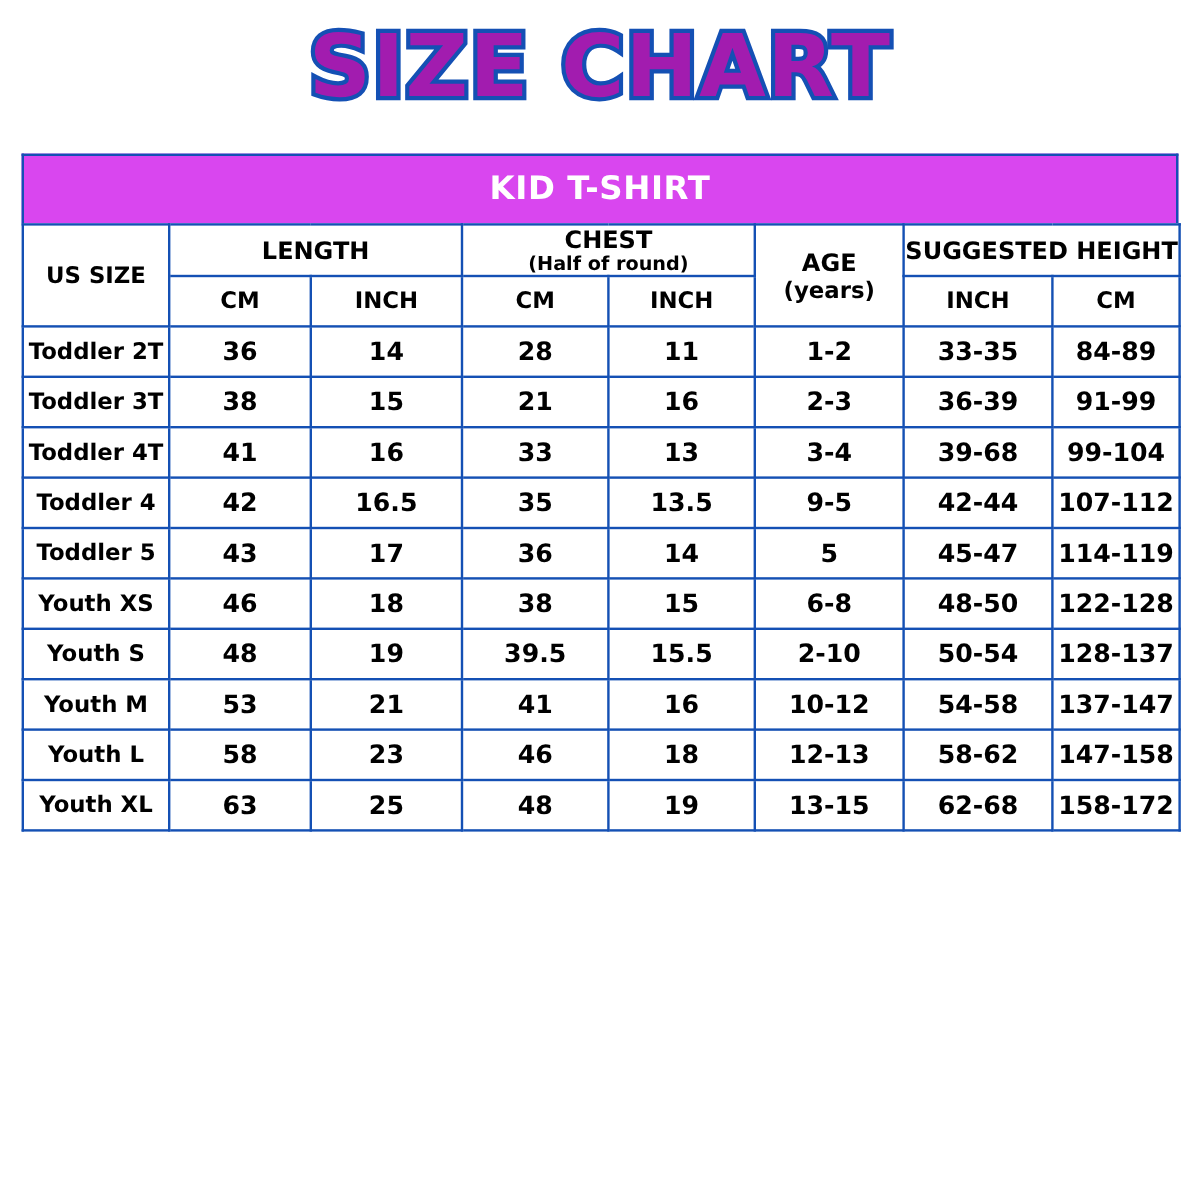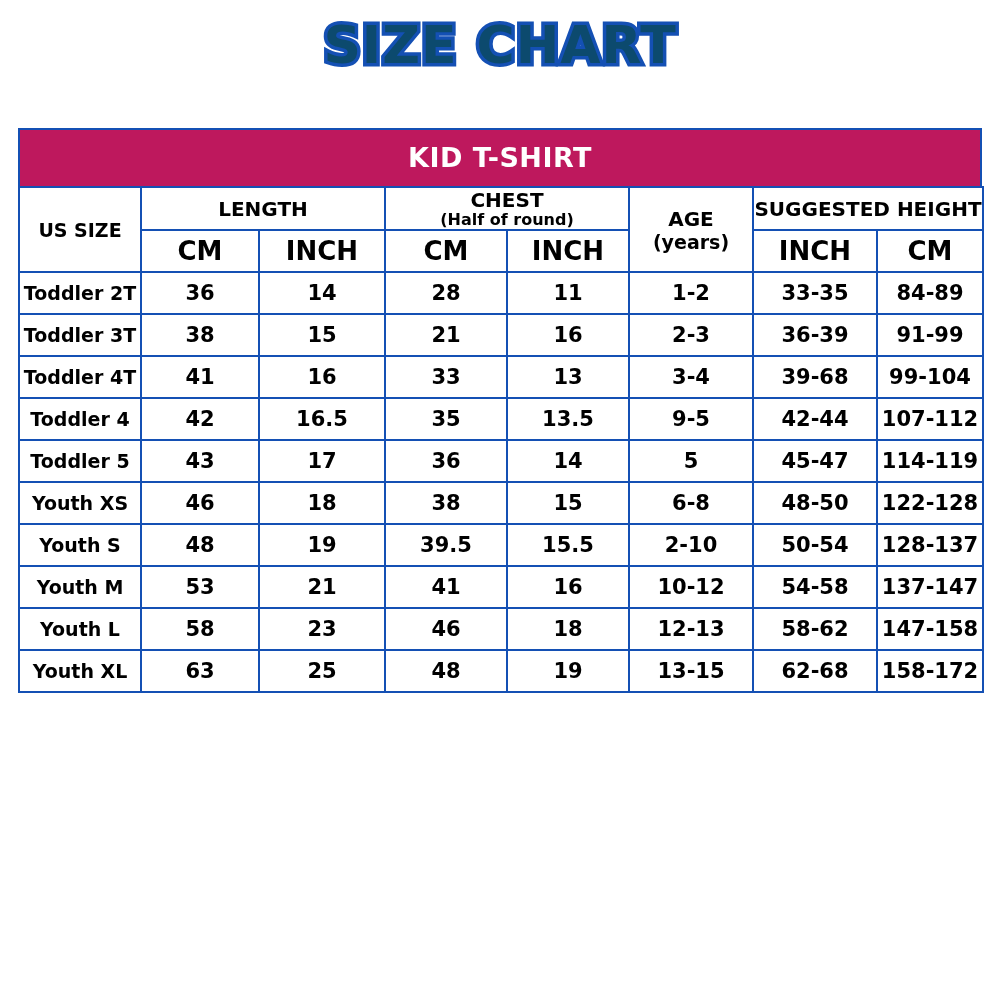--- a/index.html
+++ b/index.html
@@ -27,40 +27,40 @@
     width: 100%;
     text-align: center;
     padding-top: 18px;
     height: 80px;
     box-sizing: border-box;
   }
   .title {
     display: inline-block;
     font-family: "DejaVu Sans", sans-serif;
     font-weight: bold;
-    font-size: 52px;
+    font-size: 72px;
     letter-spacing: 1px;
-    color: #0c4a6e;
+    color: #a21caf;
     -webkit-text-stroke: 7px #1450b4;
     paint-order: stroke fill;
     text-transform: uppercase;
     line-height: 1.05;
     text-align: center;
   }
 
   
   .table-area {
     position: absolute;
     left: 18px;
     top: 128px;
     width: 964px;
   }
 
   .banner {
-    background: #be185d;
+    background: #d946ef;
     color: #ffffff;
     text-align: center;
     font-size: 27px;
     font-weight: bold;
     letter-spacing: 0.5px;
     padding: 12px 0 13px 0;
     font-family: "DejaVu Sans", sans-serif;
     border: 2px solid #1450b4;
     border-bottom: none;
     box-sizing: border-box;
@@ -79,21 +79,21 @@
     font-family: "DejaVu Sans", sans-serif;
     color: #000000;
     padding: 0;
   }
 
   .hdr-main {
     font-size: 20px;
     height: 40px;
   }
   .hdr-sub {
-    font-size: 26px;
+    font-size: 19px;
     height: 40px;
   }
   .hdr-chest-sub {
     font-size: 16px;
     font-weight: bold;
     display: block;
     margin-top: -2px;
   }
   .hdr-age-sub {
     font-size: 19px;

